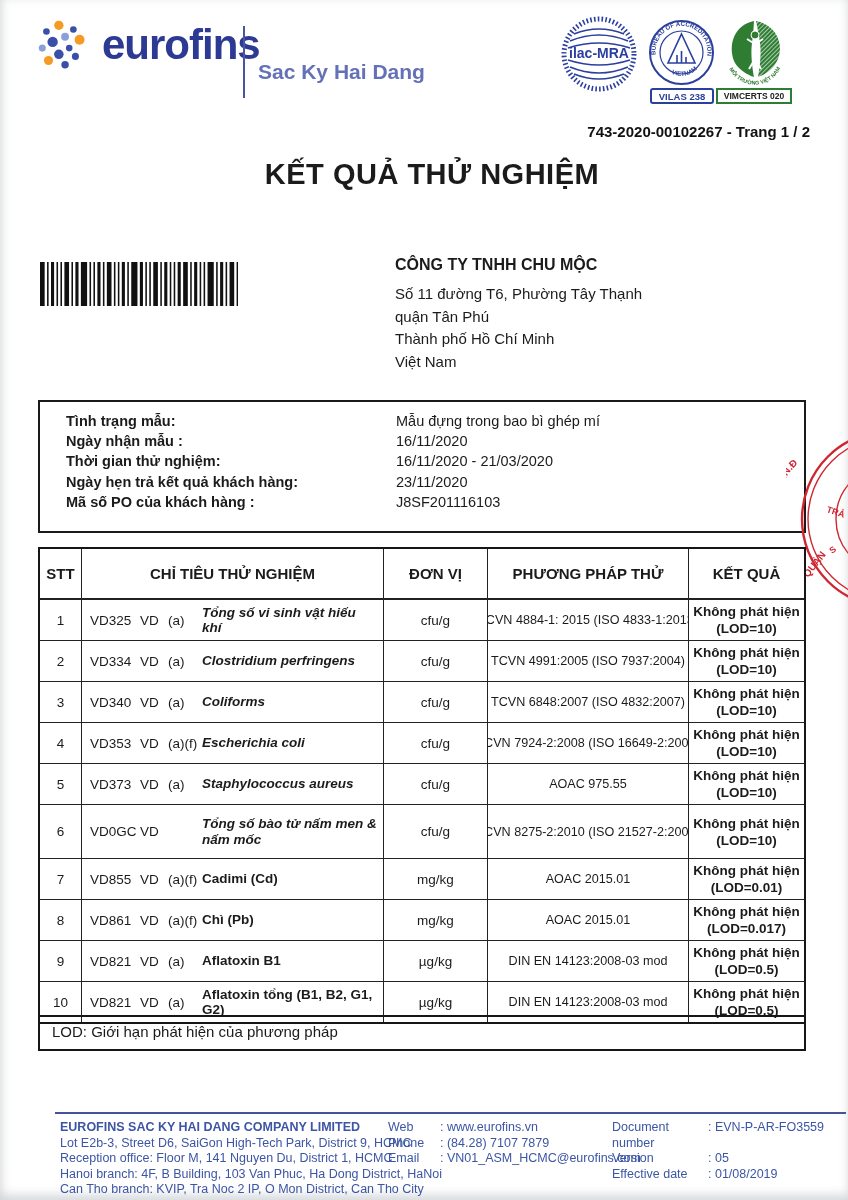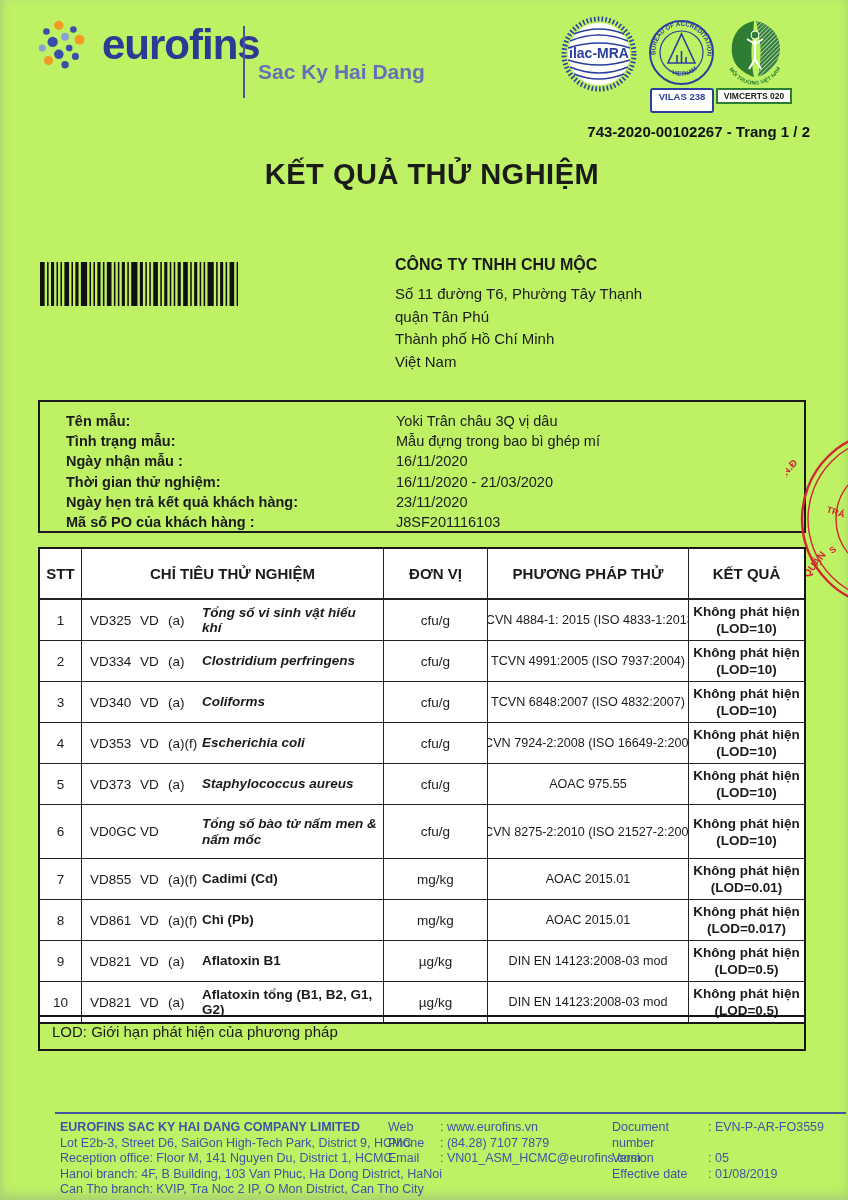--- a/index.html
+++ b/index.html
@@ -1,29 +1,29 @@
 <!DOCTYPE html>
 <html><head>
 <meta charset="utf-8">
 <style>
   html,body{margin:0;padding:0;background:#e8e8e6;}
   .page{
     position:relative;width:848px;height:1200px;margin:0 auto;
-    background:#bef264;overflow:hidden;
+    background:#ffffff;overflow:hidden;
     font-family:"Liberation Sans","DejaVu Sans",sans-serif;color:#1b1b1b;
     box-shadow:inset 0 -6px 10px rgba(120,130,140,.25), inset 4px 0 8px rgba(160,165,170,.15);
   }
   
   .logo-row{position:absolute;left:34px;top:16px;display:flex;align-items:center;gap:10px;}
   .brand{font-size:42px;font-weight:700;color:var(--brand-blue);letter-spacing:-1px;line-height:58px;}
   .header-divider{position:absolute;left:243px;top:26px;width:2px;height:72px;background:#4a55a0;}
   .division{position:absolute;left:258px;top:60px;font-size:21px;font-weight:700;color:var(--division-blue);}
   .seal{position:absolute;}
   .seal-badge{position:absolute;box-sizing:border-box;text-align:center;font-weight:700;background:#fff;}
-  .vilas{left:650px;top:88px;width:64px;height:25px;border:2px solid var(--seal-blue);border-radius:3px;color:var(--seal-blue);font-size:9.5px;line-height:13px;}
+  .vilas{left:650px;top:88px;width:64px;height:16px;border:2px solid var(--seal-blue);border-radius:3px;color:var(--seal-blue);font-size:9.5px;line-height:13px;}
   .vimcerts{left:716px;top:88px;width:76px;height:16px;border:2px solid var(--seal-green);border-radius:0;color:#222;font-size:8.5px;line-height:13px;}
   .doc-ref{position:absolute;right:38px;top:123px;font-size:15px;font-weight:600;color:#111;}
   .page-title{position:absolute;left:0;top:150px;width:100%;text-align:center;font-size:29px;font-weight:700;letter-spacing:.5px;margin:8px;}
   
   .codes-box{position:absolute;left:38px;top:196px;width:768px;height:57px;border:3px solid #161616;box-sizing:border-box;padding-top:5px;}
   .codes-row{display:flex;line-height:23px;padding-left:27px;font-size:15px;font-weight:700;}
   .codes-label{width:199px;flex:none;}
   
   .barcode{position:absolute;left:38px;top:262px;width:200px;height:44px;}
   .customer-name{position:absolute;left:395px;top:256px;font-size:16px;font-weight:700;}
@@ -195,24 +195,20 @@
   <div class="customer-name">CÔNG TY TNHH CHU MỘC</div>
   <div class="customer-address" id="customer-address">
       <div>Số 11 đường T6, Phường Tây Thạnh</div>
       <div>quận Tân Phú</div>
       <div>Thành phố Hồ Chí Minh</div>
       <div>Việt Nam</div>
     </div>
 
   <div class="sample-box" id="sample-rows">
       <div class="si-row">
-        <span class="si-label">Tên mẫu:</span>
-        <span class="si-value">Yoki Trân châu 3Q vị dâu</span>
-      </div>
-      <div class="si-row">
         <span class="si-label">Tình trạng mẫu:</span>
         <span class="si-value">Mẫu đựng trong bao bì ghép mí</span>
       </div>
       <div class="si-row">
         <span class="si-label">Ngày nhận mẫu :</span>
         <span class="si-value">16/11/2020</span>
       </div>
       <div class="si-row">
         <span class="si-label">Thời gian thử nghiệm:</span>
         <span class="si-value">16/11/2020 - 21/03/2020</span>

